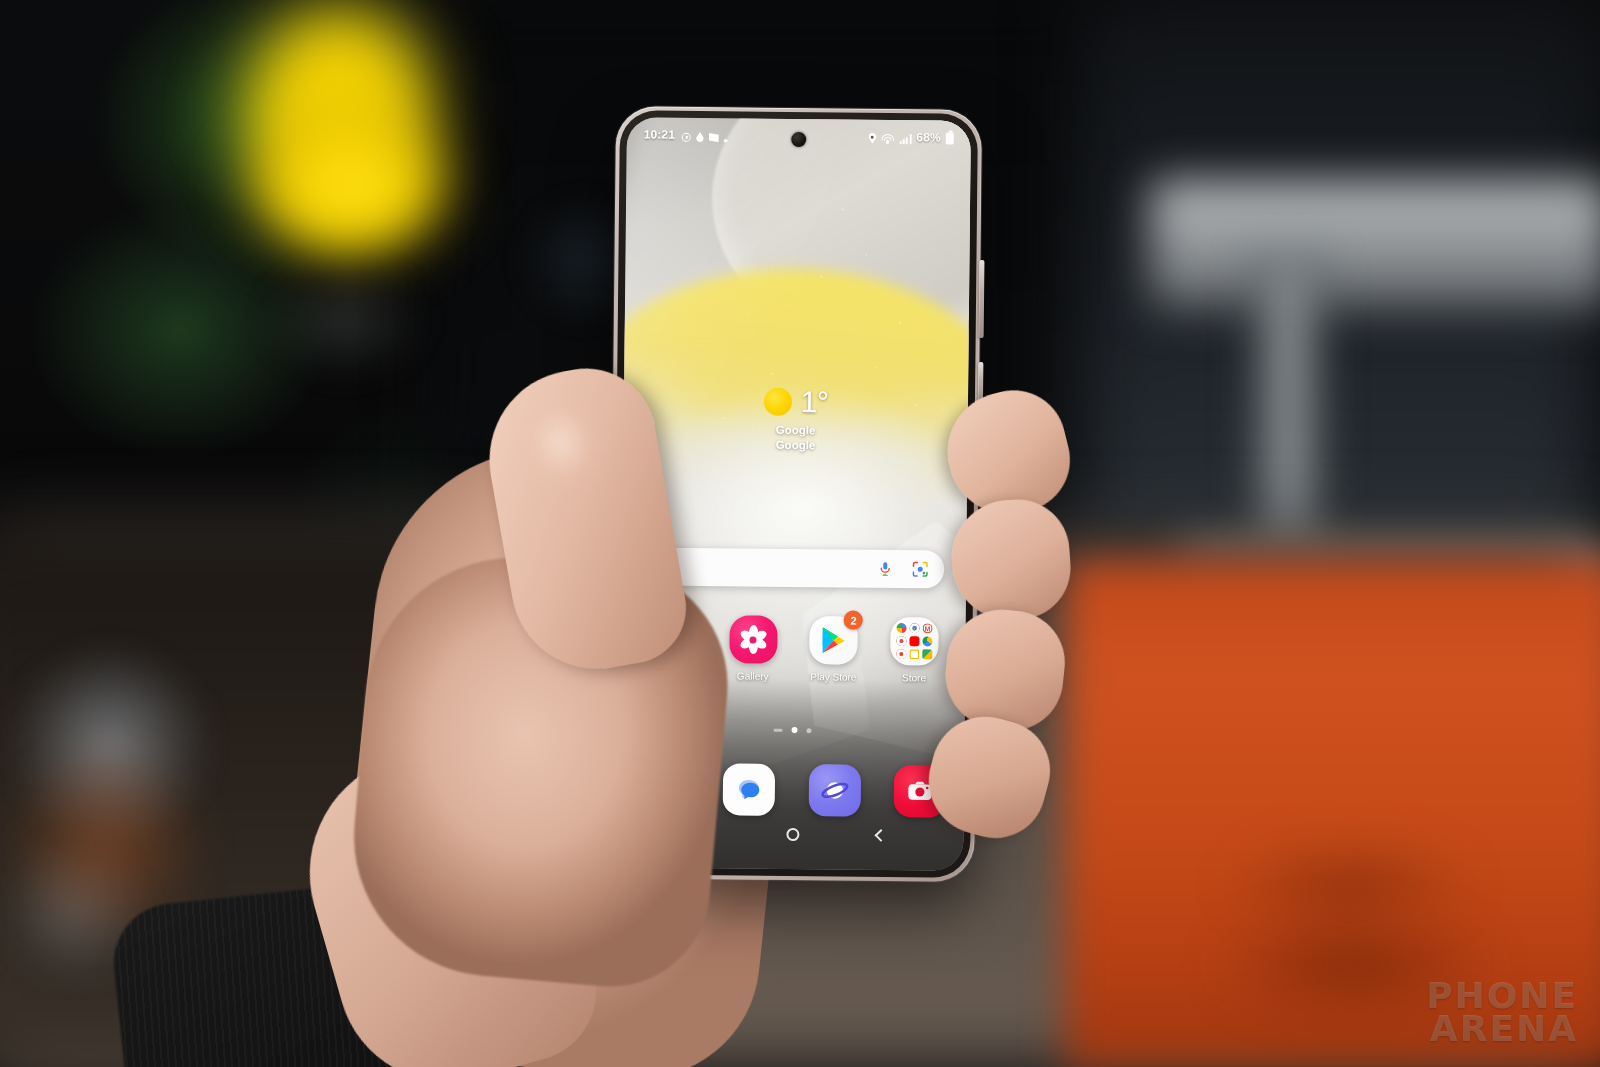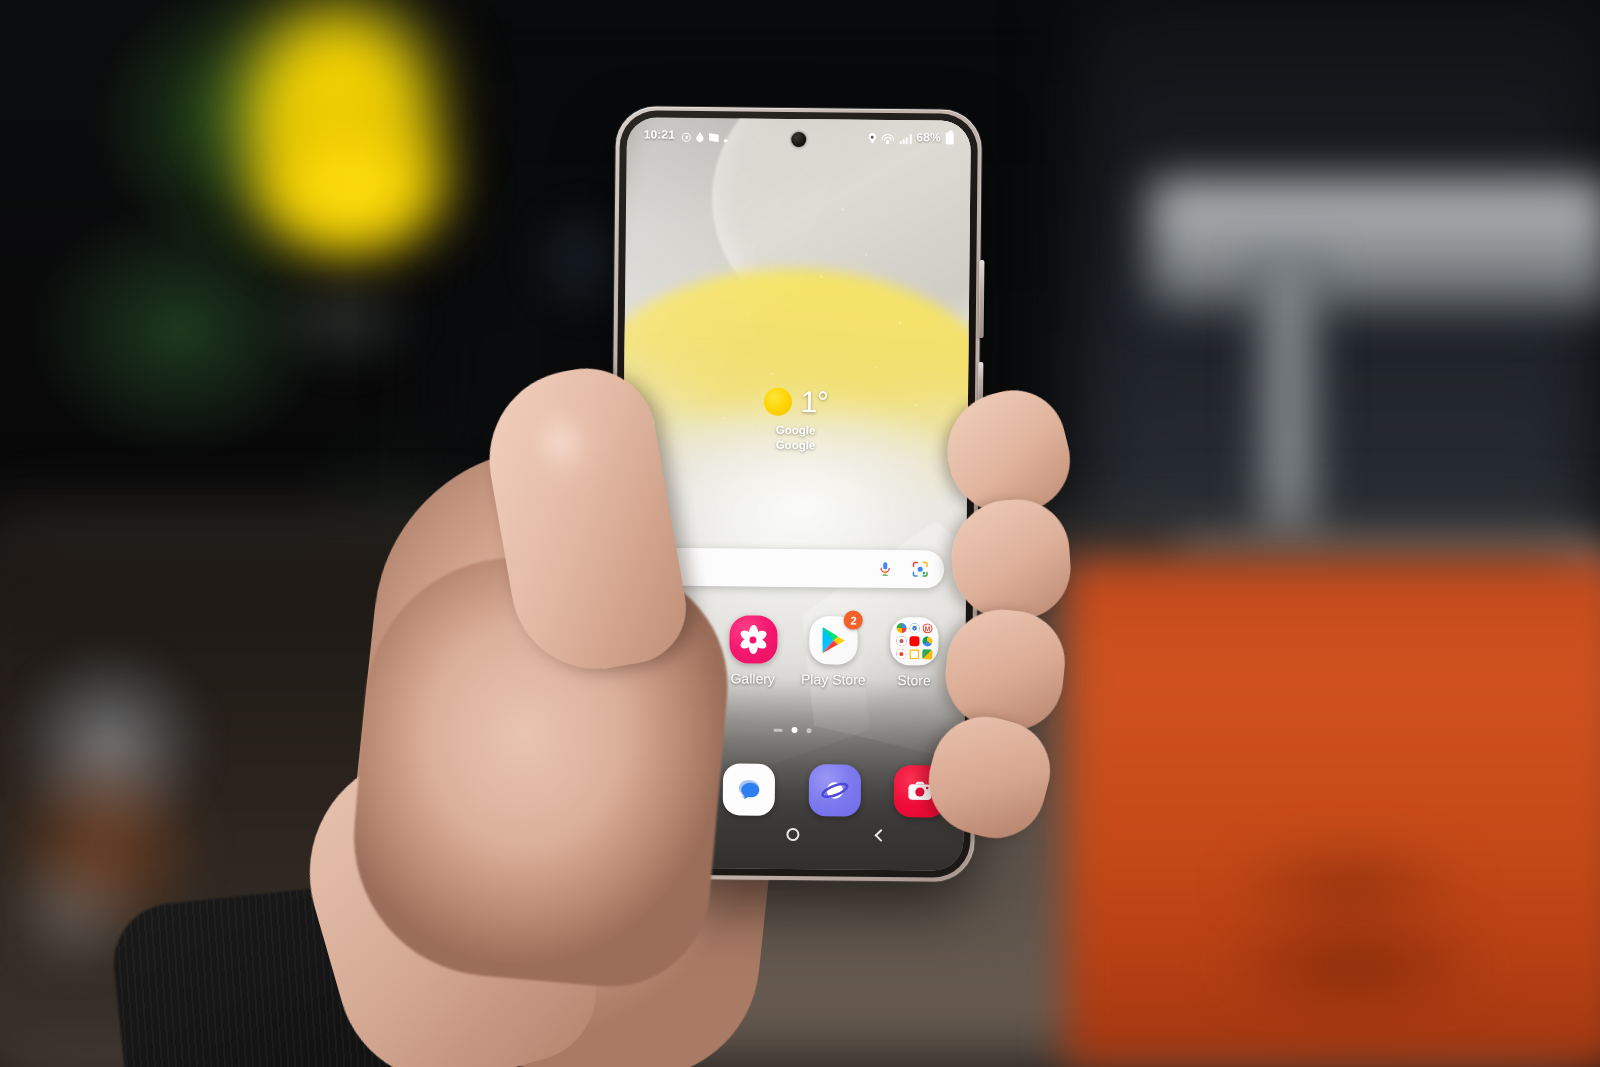--- a/index.html
+++ b/index.html
@@ -316,21 +316,21 @@
     display:flex; justify-content:space-between;
   }
   .app { width:66px; display:flex; flex-direction:column; align-items:center; position:relative; }
   .app-ic {
     width:48px; height:48px; border-radius:16px;
     display:flex; align-items:center; justify-content:center;
     box-shadow:0 2px 6px rgba(0,0,0,0.26);
     position:relative;
   }
   .app-lbl {
-    margin-top:7px; font-size:14px; color:#fff; font-weight:500;
+    margin-top:7px; font-size:10px; color:#fff; font-weight:500;
     text-shadow:0 1px 3px rgba(0,0,0,0.55); white-space:nowrap;
   }
   .sq-squircle { border-radius:40% / 40%; }
   .ic-store { background:radial-gradient(circle at 32% 28%, #ff4d5e 0%, #f5243f 48%, #e8173a 100%); }
   .bag { width:24px; height:23px; position:relative; }
   .bag-body { position:absolute; left:0; bottom:0; width:24px; height:17px; background:#fff; border-radius:4px 4px 6px 6px; }
   .bag-handle { position:absolute; left:6px; top:0; width:12px; height:11px; border:2.6px solid #fff; border-bottom:none; border-radius:7px 7px 0 0; }
   .ic-gallery { background:radial-gradient(circle at 34% 28%, #ff3f86 0%, #f4176f 50%, #e81160 100%); }
   .flower { position:relative; width:28px; height:28px; }
   .petal { position:absolute; left:50%; top:50%; width:9px; height:15px; background:#fff; border-radius:50%; transform-origin:50% 50%; }
@@ -699,14 +699,18 @@
 
   <div class="fg-front fgf-1"></div>
   <div class="fg-front fgf-2"></div>
   <div class="fg-front fgf-3"></div>
   <div class="fg-front fgf-4"></div>
   <div class="palm-front"></div>
   <div class="palm-lines"></div>
   <div class="thumb-front"></div>
   <div class="thumb-nail"></div>
 
+  <div class="watermark">
+    <div>PHONE</div>
+    <div class="wm-2">ARENA</div>
+  </div>
 
 </div>
 
 </body></html>

